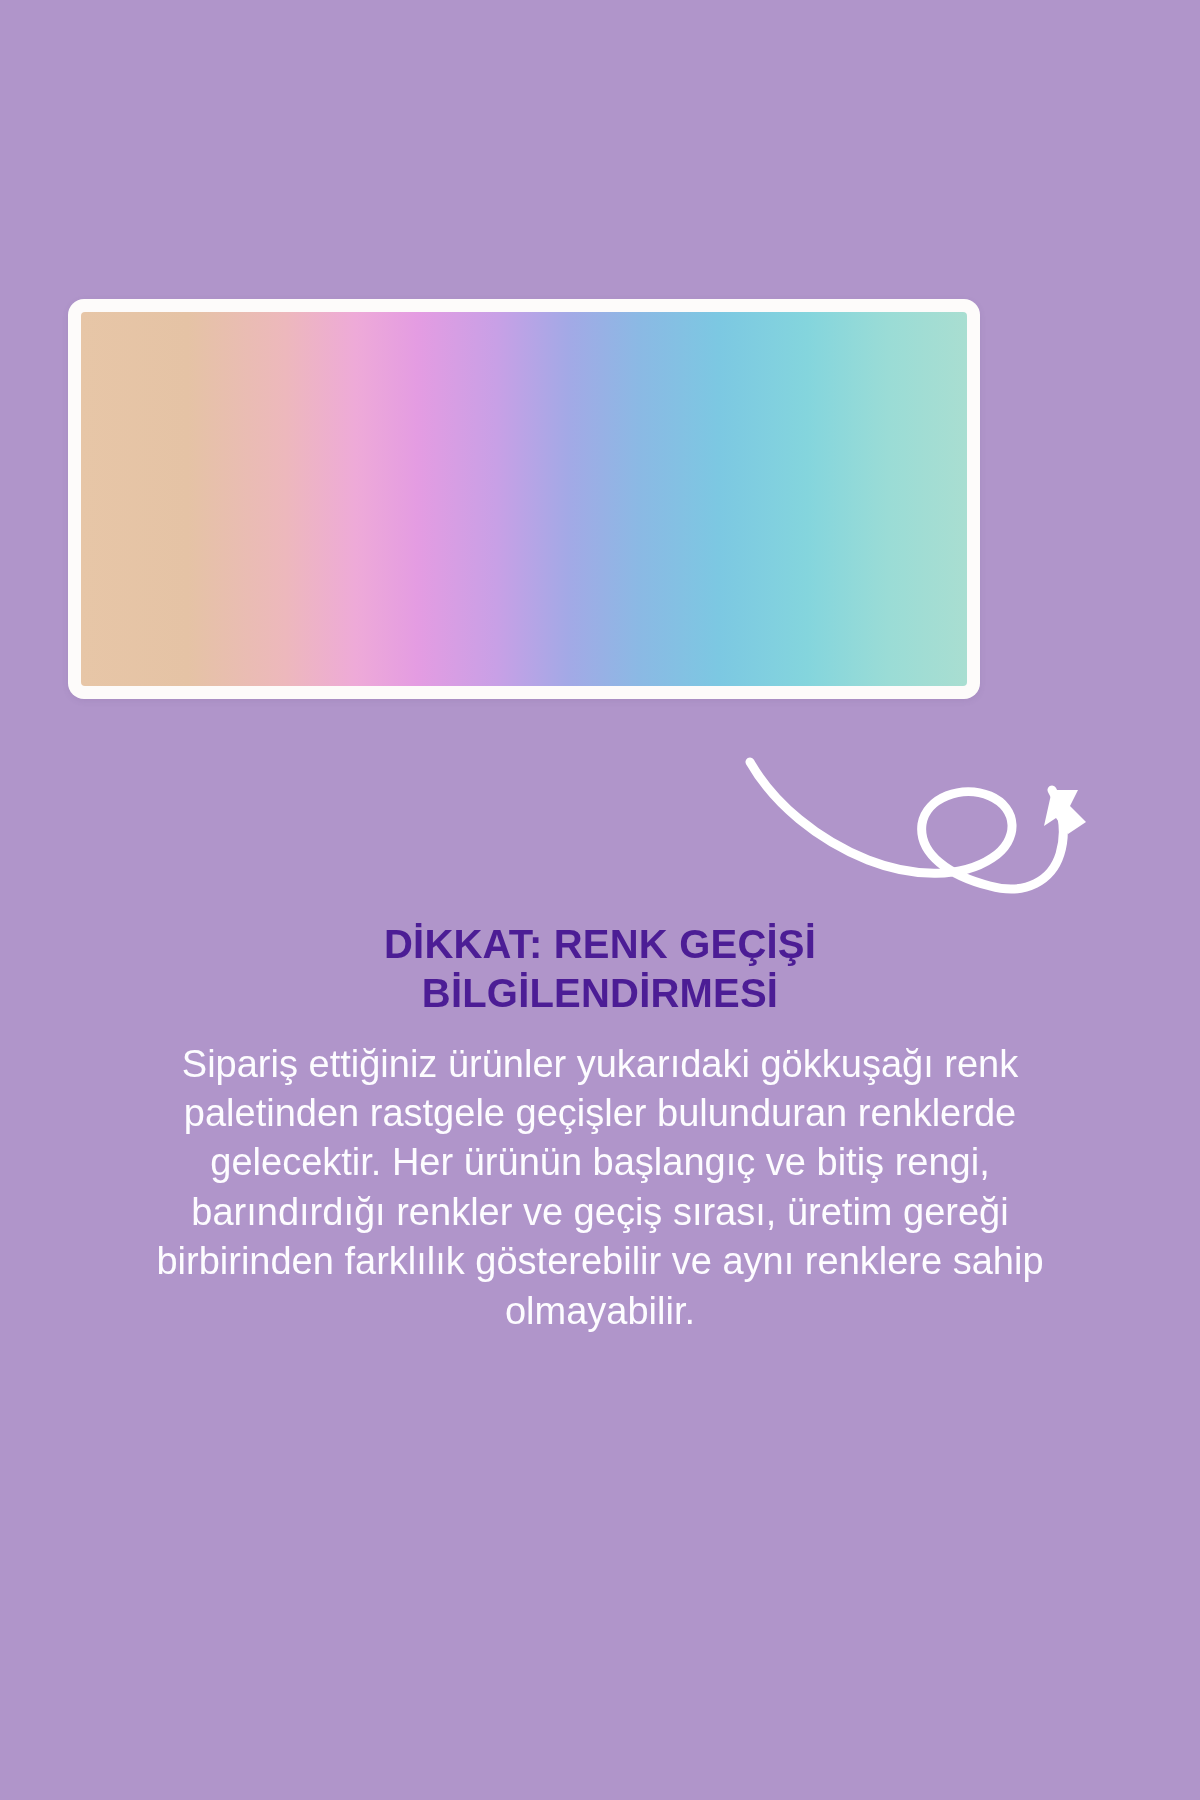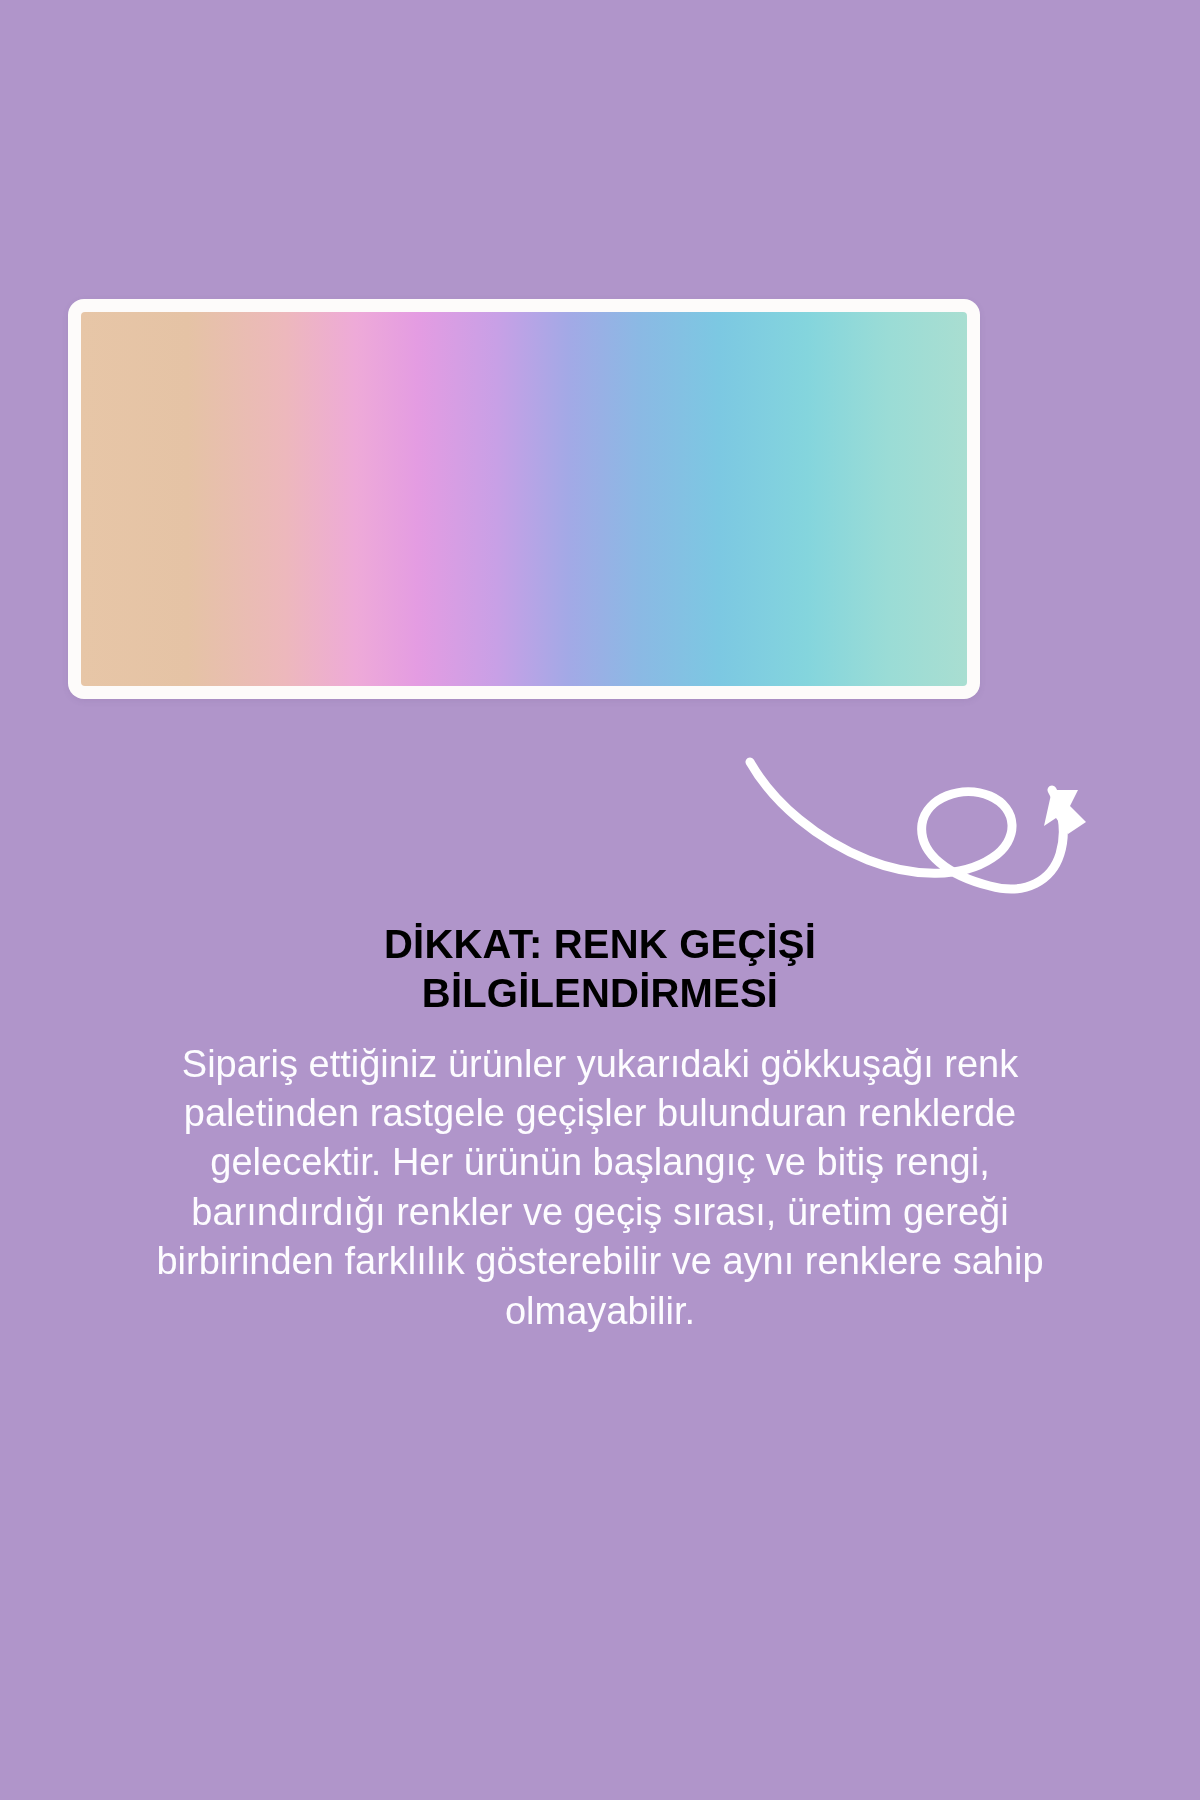--- a/index.html
+++ b/index.html
@@ -115,17 +115,17 @@
              C 214 132, 262 132, 292 152
              C 320 170, 318 202, 290 214
              C 262 226, 226 212, 222 186
              C 218 156, 250 134, 290 124
              C 326 114, 352 130, 360 156
              C 368 182, 360 206, 352 220" stroke="#ffffff" stroke-width="9" stroke-linecap="round" fill="none" transform="translate(0,0) scale(1,-1) translate(0,-300)"></path>
     <path d="M 352 80 L 378 80 L 370 96 L 386 112 L 368 124 L 356 108 L 344 116 Z" fill="#ffffff"></path>
   </svg>
 
   <div class="text-block">
-    <h1 class="headline" style="color: #000000;">DİKKAT: RENK GEÇİŞİ BİLGİLENDİRMESİ</h1>
+    <h1 class="headline" style="color: #4c1d95;">DİKKAT: RENK GEÇİŞİ BİLGİLENDİRMESİ</h1>
     <p class="body-copy" style="color: rgb(253, 252, 255); margin-top: 22px;">Sipariş ettiğiniz ürünler yukarıdaki gökkuşağı renk paletinden rastgele geçişler bulunduran renklerde gelecektir. Her ürünün başlangıç ve bitiş rengi, barındırdığı renkler ve geçiş sırası, üretim gereği birbirinden farklılık gösterebilir ve aynı renklere sahip olmayabilir.</p>
   </div>
 
 </div>
 
 </body></html>

